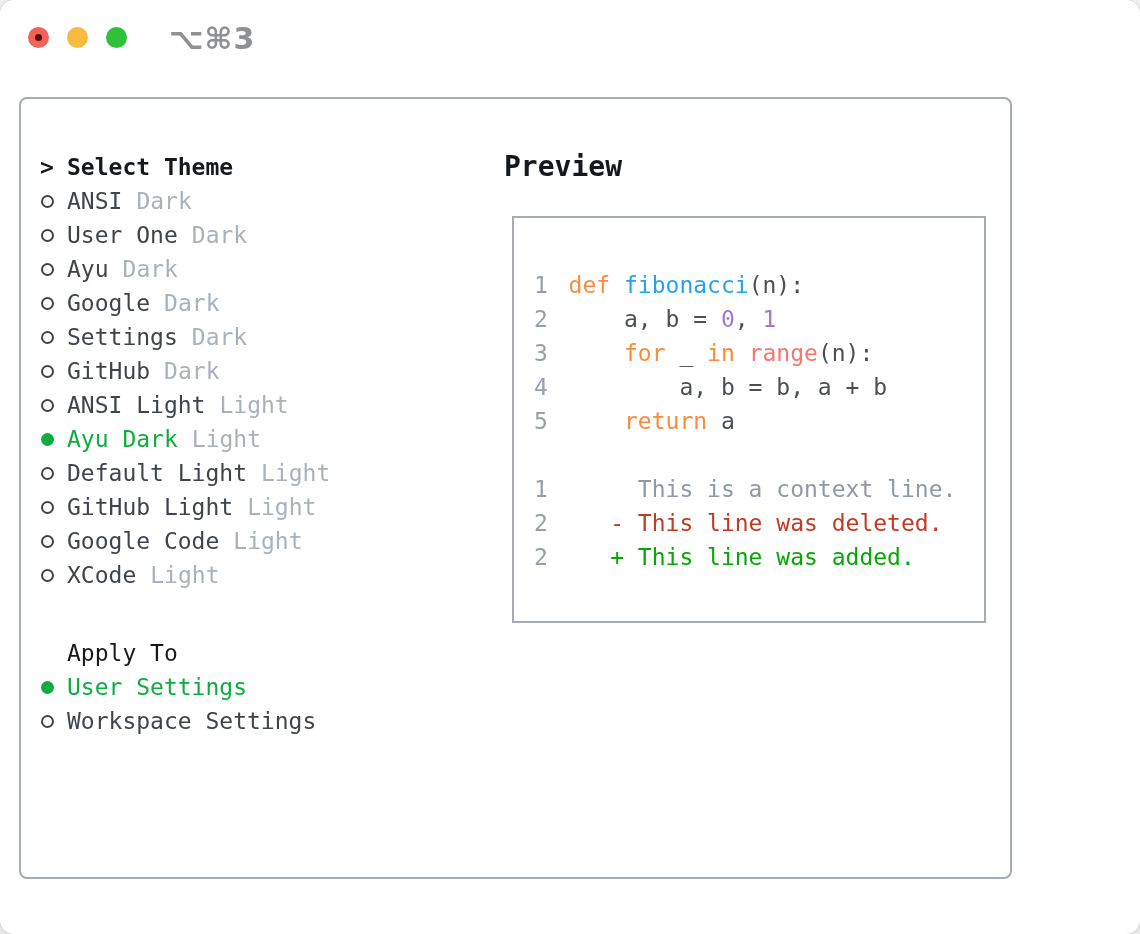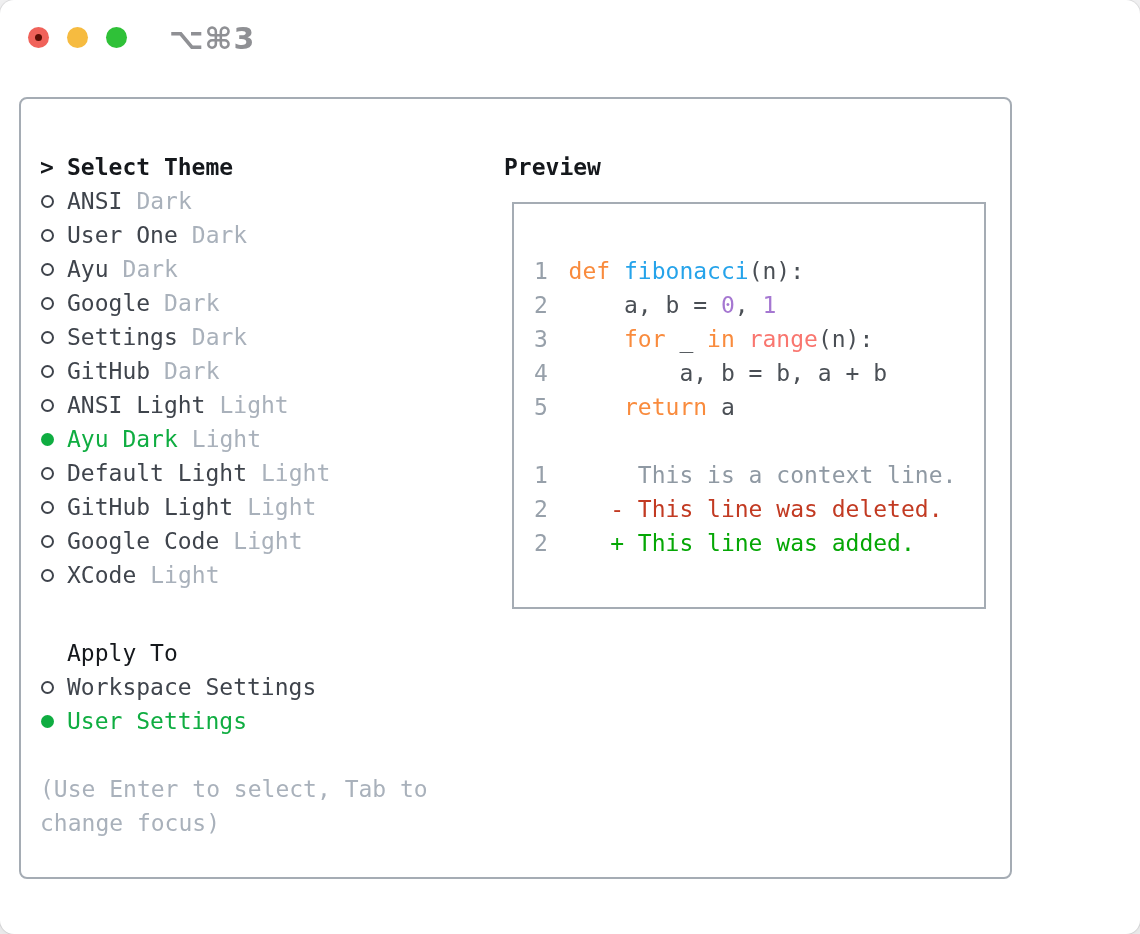--- a/index.html
+++ b/index.html
@@ -38,22 +38,22 @@
   .hdr { font-weight:bold; color:var(--heading); }
   .item-label {}
   .item-label.sel { color:var(--sel); }
   .item-tag { color:var(--tag); margin-left:14px; }
   .apply-section { margin-top:44px; }
   .apply-title { color:var(--heading); }
   .hint { margin-top:34px; color:var(--tag); line-height:34px; width:440px; }
 
   
   .preview-title { position:absolute; left:483px; top:51px; height:34px; line-height:34px;
-                   font-size:23px; font-weight:bold; color:var(--heading); }
-  .preview-box { position:absolute; left:491px; top:103px; width:474px; height:407px;
+                   font-size:28px; font-weight:bold; color:var(--heading); }
+  .preview-box { position:absolute; left:491px; top:117px; width:474px; height:407px;
                  border:2px solid var(--border); background:#fff; padding:50px 0 0 20px; overflow:hidden; }
   .pline { white-space:pre; height:34px; line-height:34px; font-size:23px; color:var(--code); }
   .ln { display:inline-block; width:1ch; margin-right:1.5ch; color:var(--ln); }
   .tok-code { color:var(--code); }
   .tok-kw   { color:var(--kw); }
   .tok-fn   { color:var(--fn); }
   .tok-num  { color:var(--num); }
   .tok-coral{ color:var(--coral); }
   .tok-ctx  { color:var(--ctx); }
   .tok-del  { color:var(--del); }
@@ -95,26 +95,25 @@
           <div class="row"><span class="marker"><span class="circle"></span></span><span class="item-label">Google Code</span><span class="item-tag">Light</span></div>
           <div class="row"><span class="marker"><span class="circle"></span></span><span class="item-label">XCode</span><span class="item-tag">Light</span></div>
         </div>
 
       <div class="apply-section">
         <div class="row">
           <span class="marker"></span>
           <span class="apply-title">Apply To</span>
         </div>
         <div>
+            <div class="row"><span class="marker"><span class="circle sel"></span></span><span class="item-label sel">User Settings</span></div>
             <div class="row"><span class="marker"><span class="circle"></span></span><span class="item-label">Workspace Settings</span></div>
-            <div class="row"><span class="marker"><span class="circle sel"></span></span><span class="item-label sel">User Settings</span></div>
           </div>
       </div>
 
-      <div class="hint">(Use Enter to select, Tab to change focus)</div>
     </div>
 
     <div class="preview-title">Preview</div>
     <div class="preview-box">
         <div class="pline"><span class="ln">1</span><span class="tok-kw">def</span><span class="tok-code"> </span><span class="tok-fn">fibonacci</span><span class="tok-code">(n):</span></div>
         <div class="pline"><span class="ln">2</span><span class="tok-code">    a, b = </span><span class="tok-num">0</span><span class="tok-code">, </span><span class="tok-num">1</span></div>
         <div class="pline"><span class="ln">3</span><span class="tok-code">    </span><span class="tok-kw">for</span><span class="tok-code"> _ </span><span class="tok-kw">in</span><span class="tok-code"> </span><span class="tok-coral">range</span><span class="tok-code">(n):</span></div>
         <div class="pline"><span class="ln">4</span><span class="tok-code">        a, b = b, a + b</span></div>
         <div class="pline"><span class="ln">5</span><span class="tok-code">    </span><span class="tok-kw">return</span><span class="tok-code"> a</span></div>
         <div class="pline"></div>

